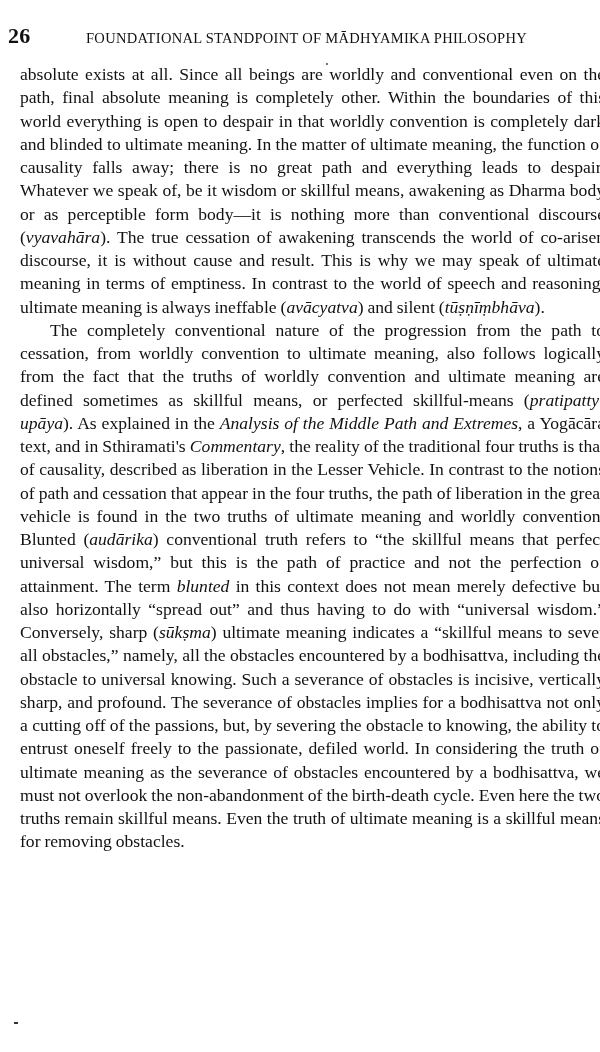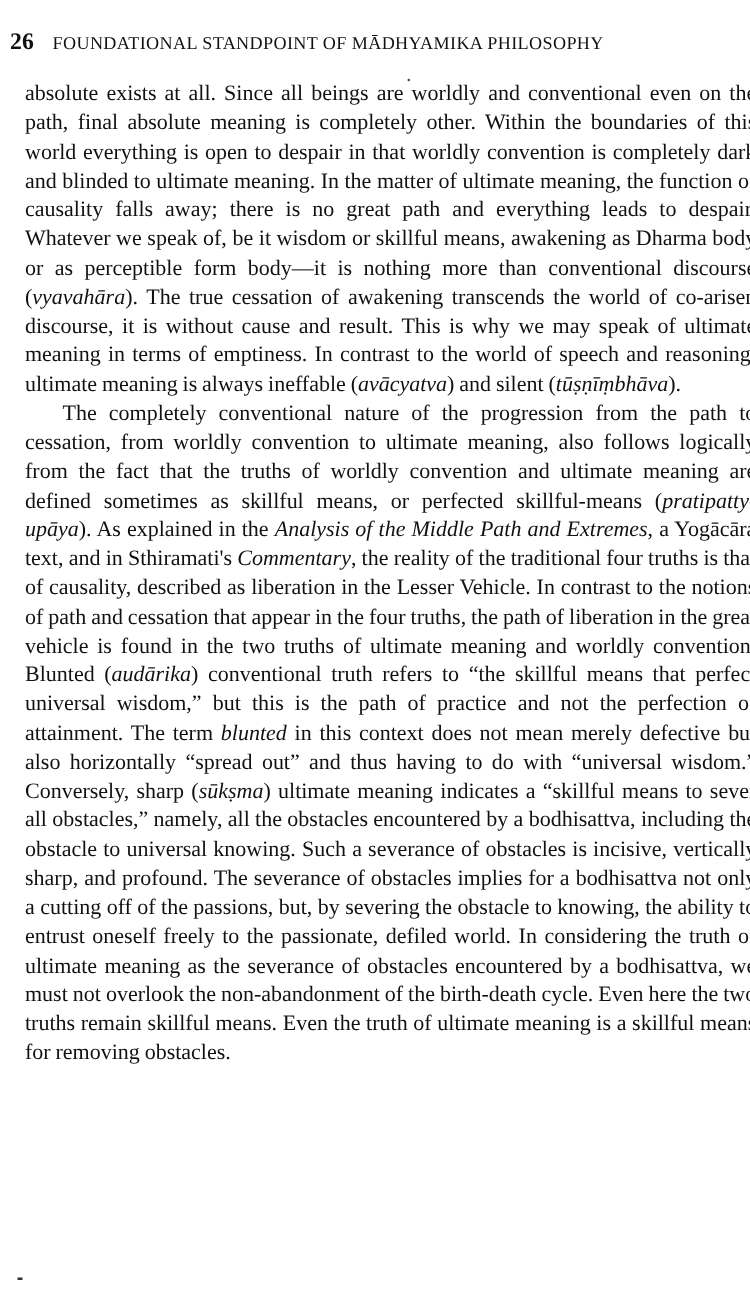--- a/index.html
+++ b/index.html
@@ -25,27 +25,28 @@
     position: absolute;
     top: 23px;
     left: 0;
     width: 585px;
     font-size: 15.5px;
     letter-spacing: 0.2px;
     white-space: nowrap;
   }
   .running-head .folio {
     font-weight: bold;
-    font-size: 19px;
+    font-size: 22px;
     display: inline-block;
     width: 34px;
   }
   .running-head .title {
     font-size: 14.5px;
     letter-spacing: 0.3px;
+    margin-left: 44px;
   }
   .body-text {
     position: absolute;
     top: 63px;
     left: 12px;
     width: 585px;
   }
   .para {
     margin: 0;
     font-size: 17.6px;

